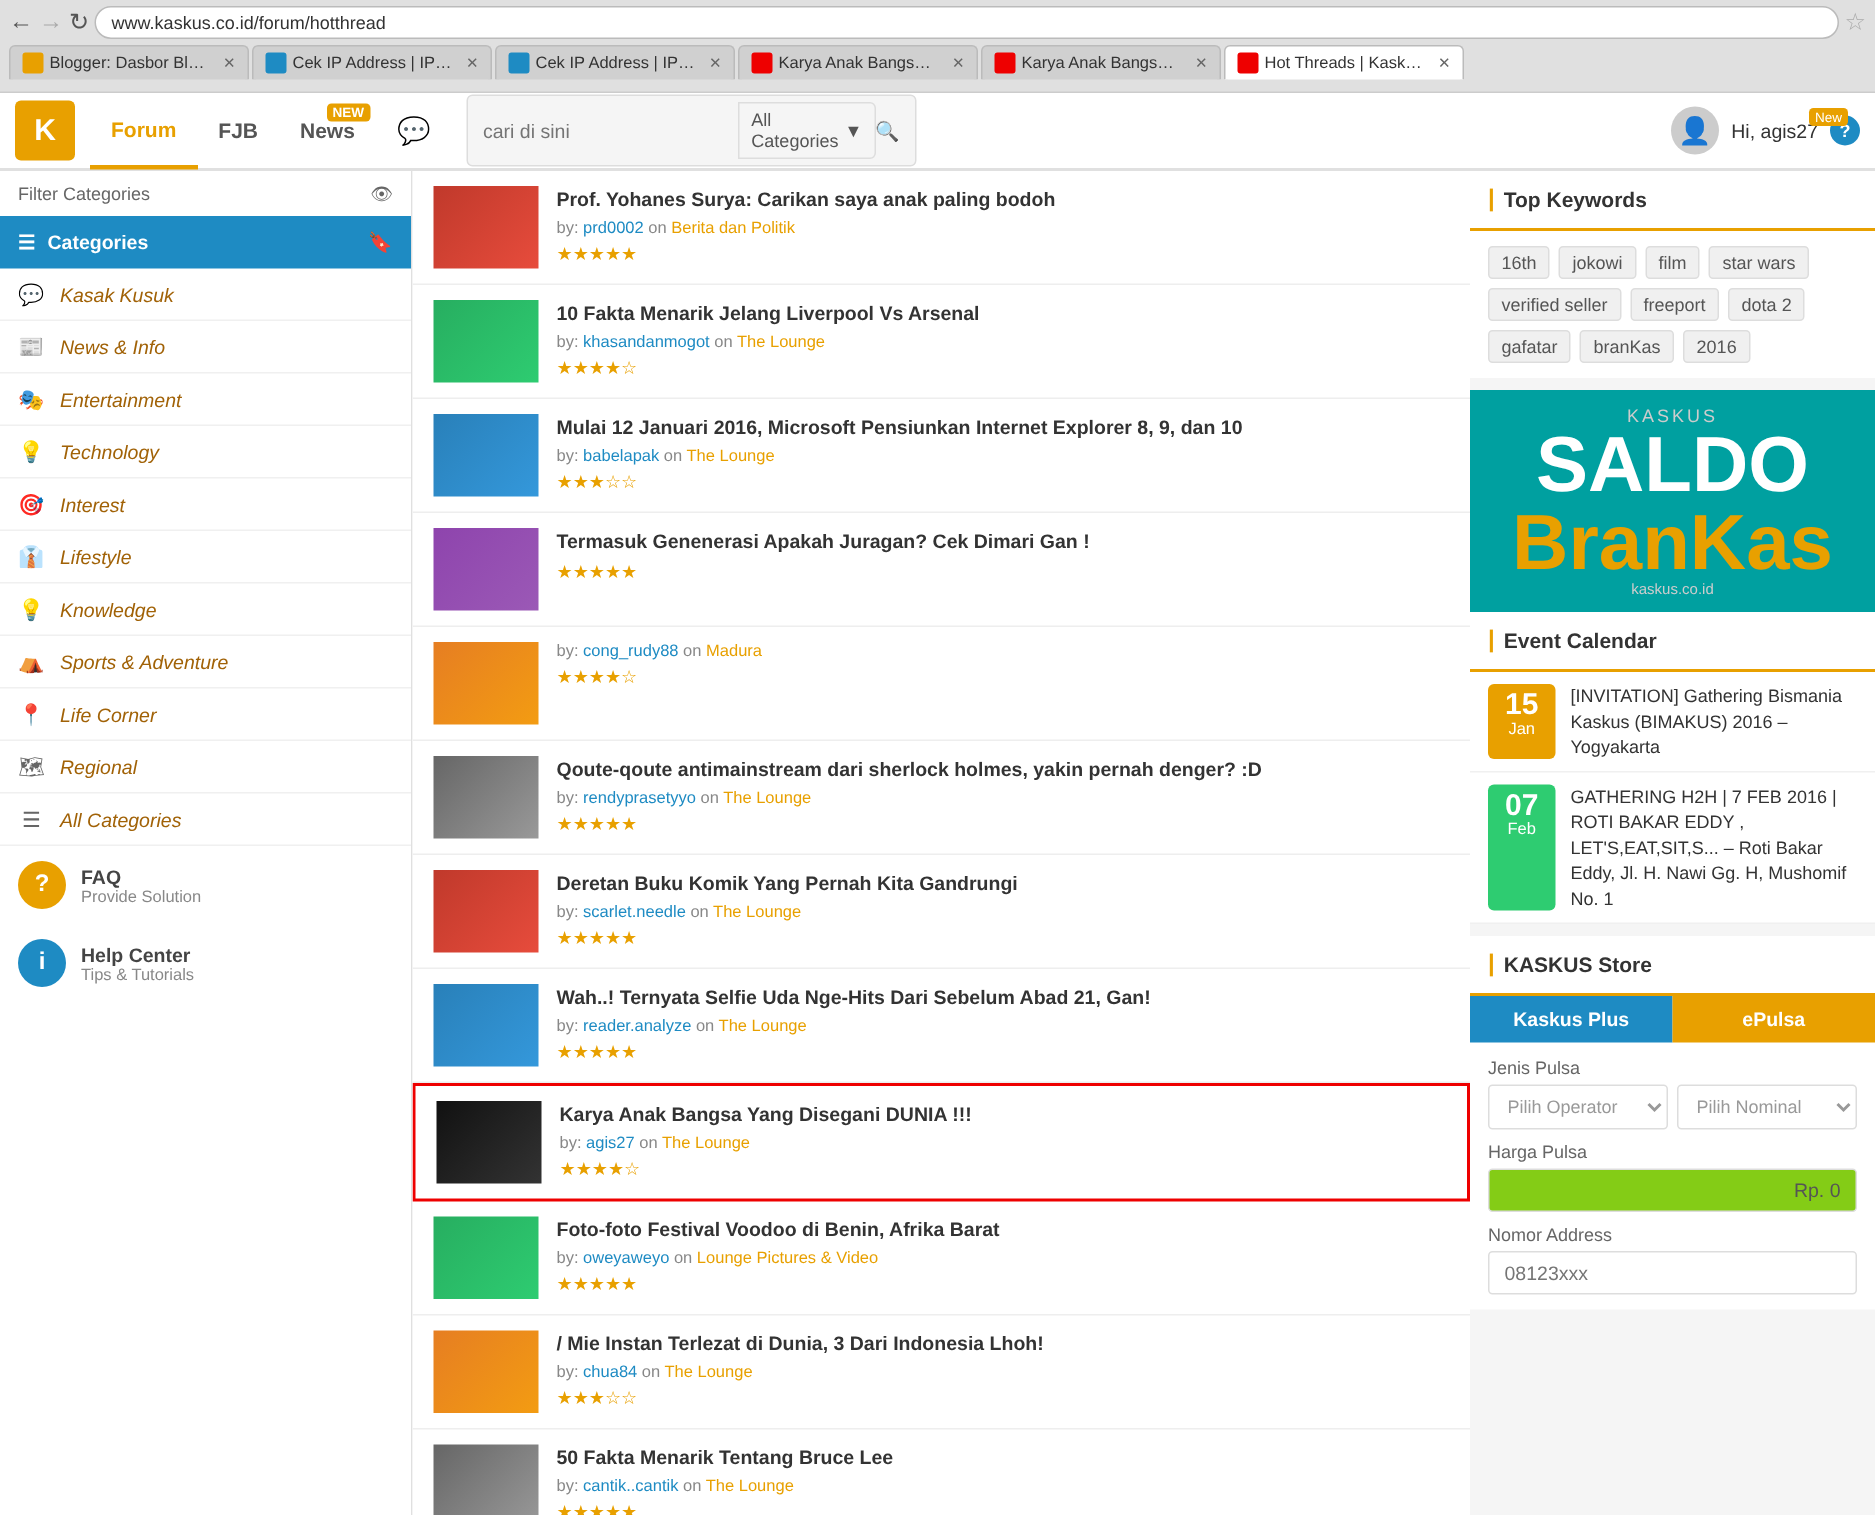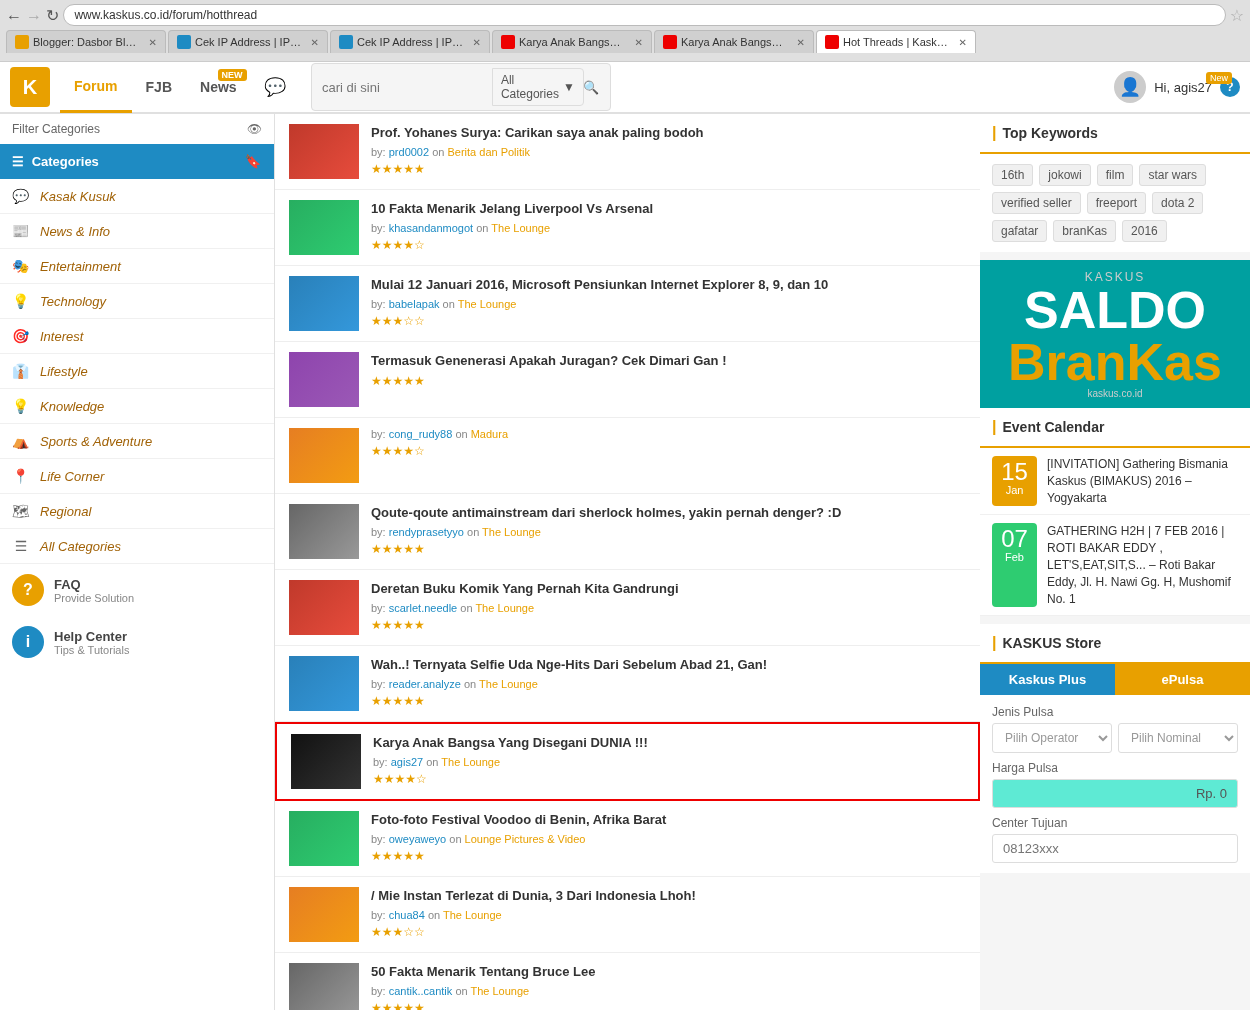--- a/index.html
+++ b/index.html
@@ -73,34 +73,34 @@
     .saldo-text { color: #fff; text-align: center; }
     .saldo-text .kaskus-label { font-size: 12px; color: #ccc; letter-spacing: 2px; }
     .saldo-text .saldo { font-size: 52px; font-weight: 900; color: #fff; line-height: 1; }
     .saldo-text .brankas { font-size: 52px; font-weight: 900; color: #e8a000; line-height: 1; }
     .saldo-text .small { font-size: 10px; color: #ccc; }
 
     .event-item { padding: 8px 12px; display: flex; gap: 10px; border-bottom: 1px solid #f0f0f0; }
     .event-date { width: 45px; flex-shrink: 0; text-align: center; border-radius: 4px; padding: 4px; }
     .event-date.orange { background: #e8a000; color: #fff; }
     .event-date.green { background: #2ecc71; color: #fff; }
-    .event-date-day { font-size: 24px; font-weight: normal; line-height: 1; }
+    .event-date-day { font-size: 20px; font-weight: bold; line-height: 1; }
     .event-date-month { font-size: 11px; }
     .event-title { font-size: 12px; color: #333; line-height: 1.4; }
 
     
     .store-tabs { display: flex; }
     .store-tab { flex: 1; padding: 8px; text-align: center; font-size: 13px; font-weight: bold; cursor: pointer; }
     .store-tab.active-blue { background: #1e8bc3; color: #fff; }
     .store-tab.active-orange { background: #e8a000; color: #fff; }
     .store-form { padding: 10px 12px; }
     .store-label { font-size: 12px; color: #666; margin-bottom: 4px; }
     .store-select-row { display: flex; gap: 6px; margin-bottom: 8px; }
     .store-select { flex: 1; border: 1px solid #ddd; border-radius: 3px; padding: 6px 8px; font-size: 12px; color: #999; background: #fff; }
-    .store-amount { background: #5eead4; border: 1px solid #ddd; border-radius: 3px; padding: 6px 10px; text-align: right; font-size: 13px; color: #555; margin-bottom: 8px; }
+    .store-amount { background: #84cc16; border: 1px solid #ddd; border-radius: 3px; padding: 6px 10px; text-align: right; font-size: 13px; color: #555; margin-bottom: 8px; }
     .store-input { border: 1px solid #ddd; border-radius: 3px; padding: 6px 10px; font-size: 13px; color: #999; width: 100%; }
 
     
     ::-webkit-scrollbar { width: 6px; }
     ::-webkit-scrollbar-thumb { background: #ccc; border-radius: 3px; }
   </style>
 </head>
 <body>
 
 <div class="browser-chrome">
@@ -418,18 +418,18 @@
         <div class="store-select-row">
           <select class="store-select">
             <option>Pilih Operator</option>
           </select>
           <select class="store-select">
             <option>Pilih Nominal</option>
           </select>
         </div>
         <div class="store-label">Harga Pulsa</div>
         <div class="store-amount">Rp. 0</div>
-        <div class="store-label">Center Tujuan</div>
+        <div class="store-label">Nomor Address</div>
         <input class="store-input" type="text" placeholder="08123xxx" style="">
       </div>
     </div>
   </div>
 </div>
 
 </body></html>

